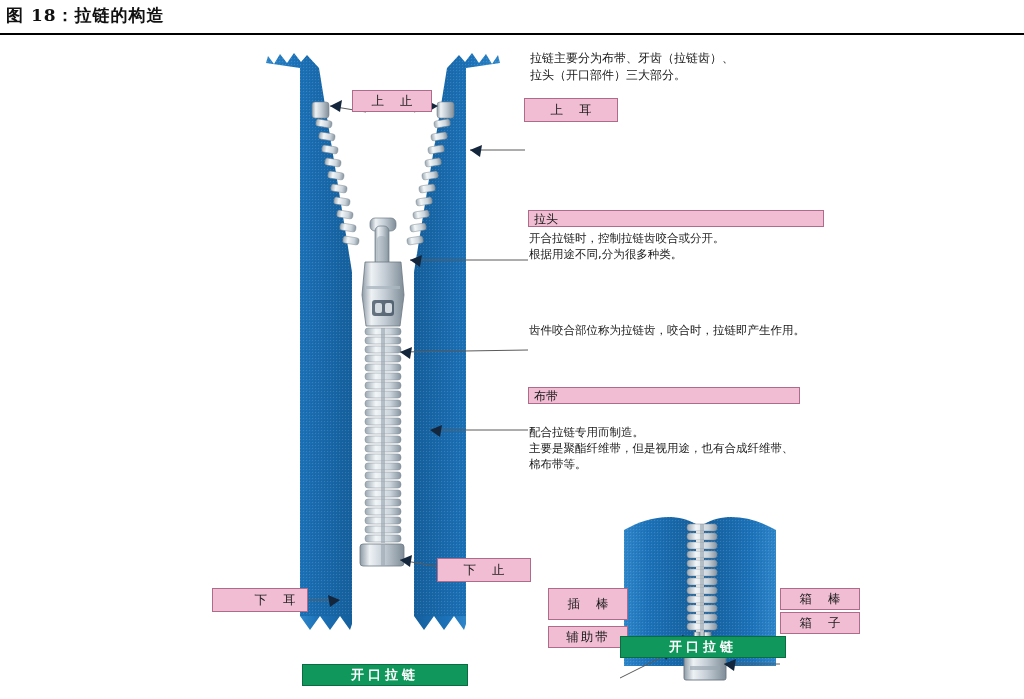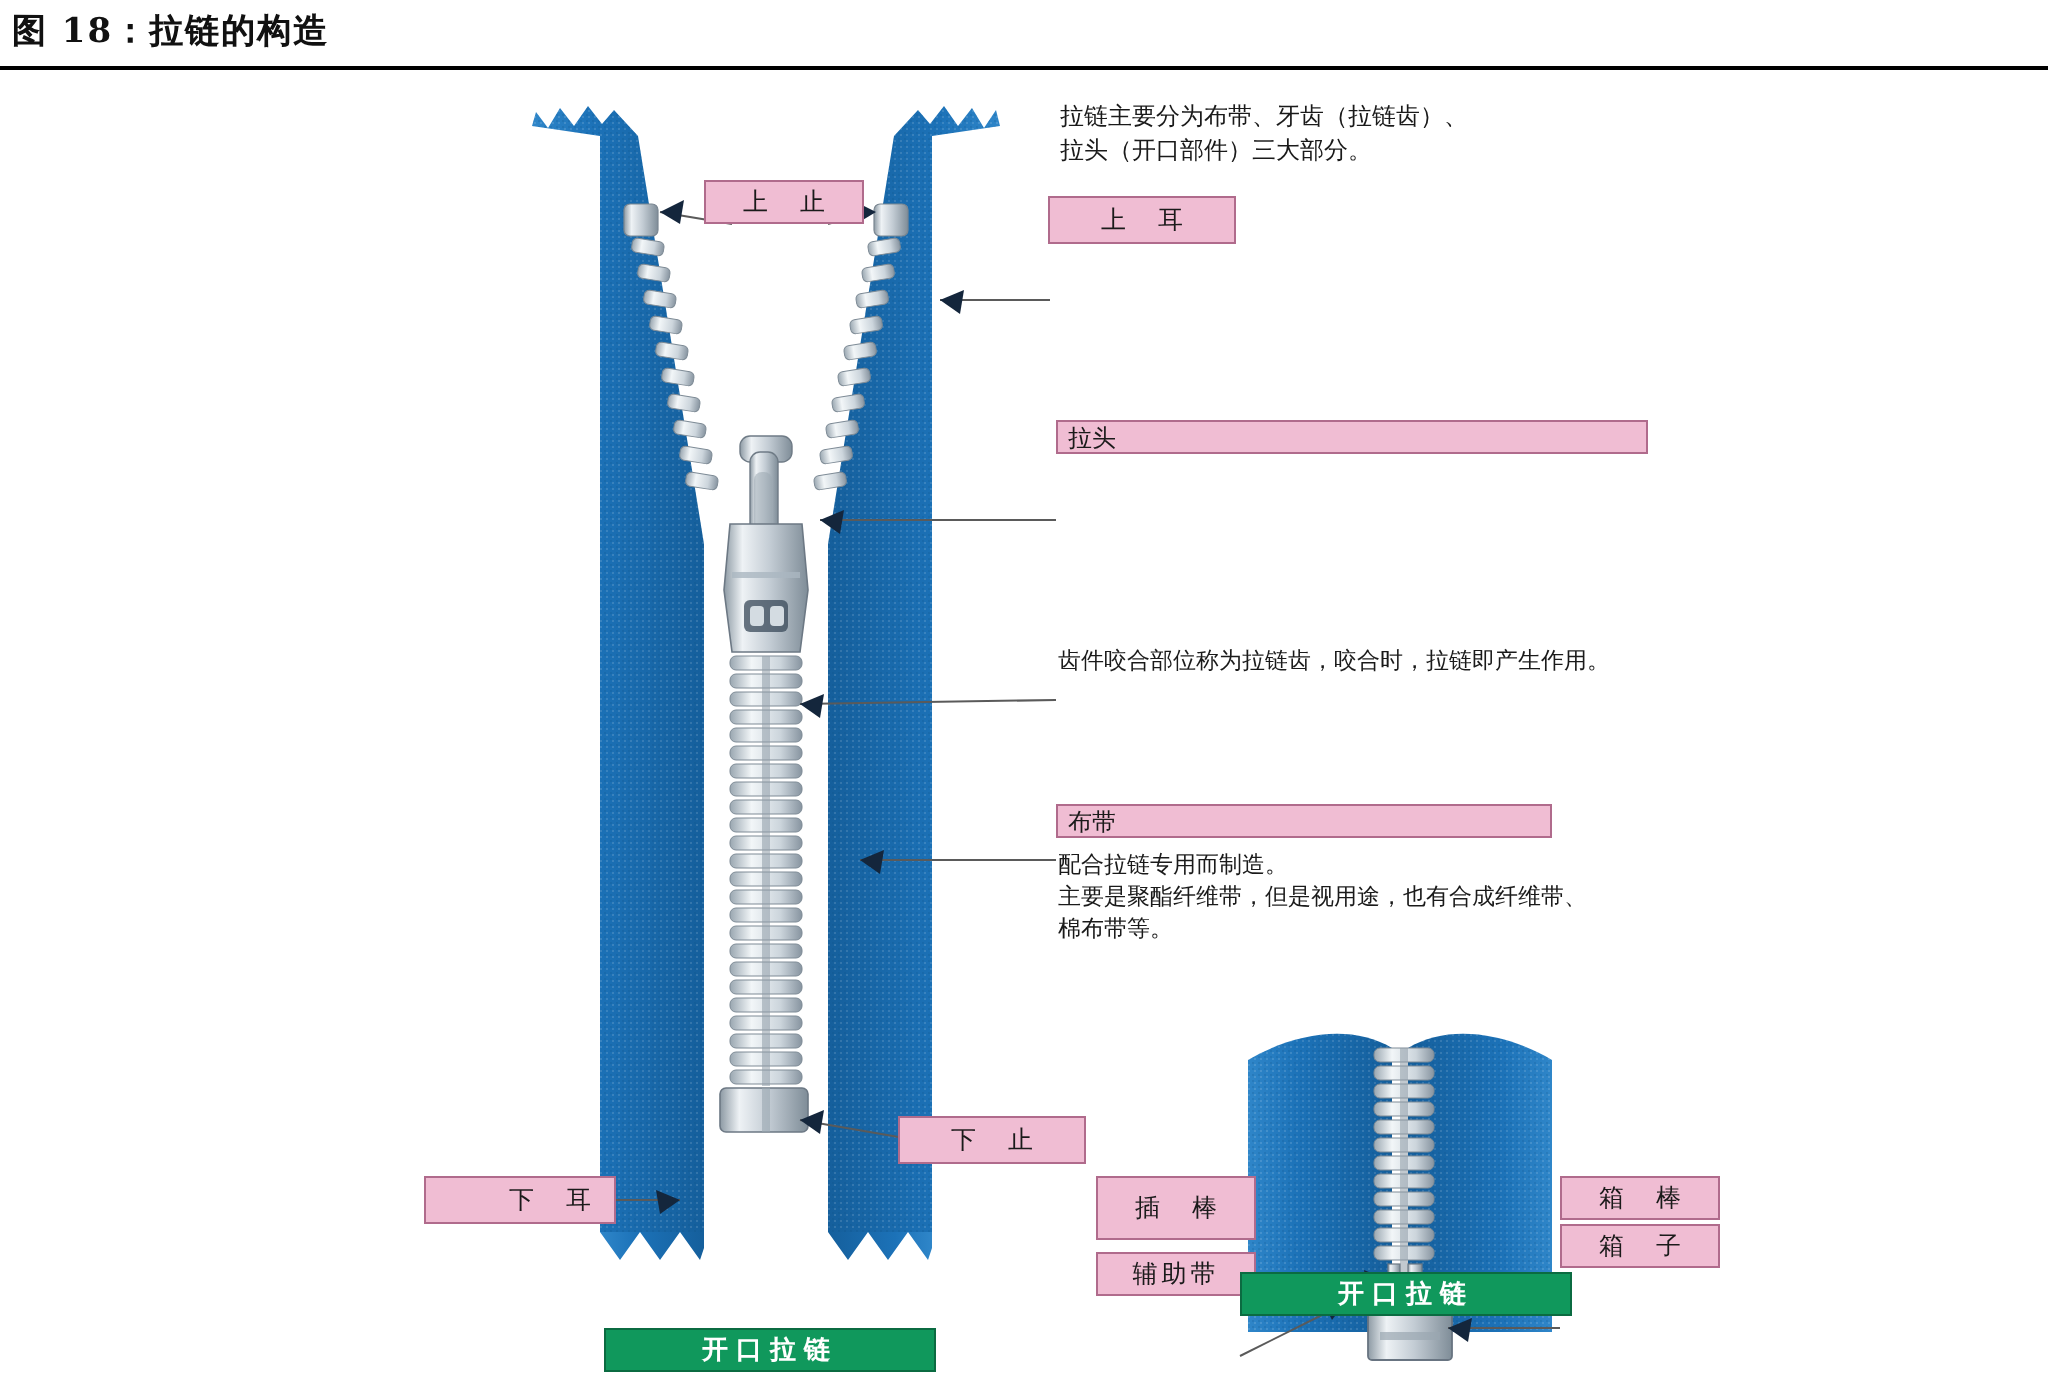--- a/index.html
+++ b/index.html
@@ -363,29 +363,31 @@
   </svg>
 
   <div id="intro-text" style="left:530px; top:10px; width:380px;">拉链主要分为布带、牙齿（拉链齿）、
 拉头（开口部件）三大部分。</div>
 
   <div class="pink-box pink-wide" style="left:352px; top:50px; width:80px; height:22px;">上  止</div>
 
   <div class="pink-box pink-wide" style="left:524px; top:58px; width:94px; height:24px;">上  耳</div>
 
   <div class="pink-box left-al" style="left:528px; top:170px; width:296px; height:17px;">拉头</div>
+  <div class="desc" style="left:529px; top:190px; width:400px;">开合拉链时，控制拉链齿咬合或分开。
+根据用途不同,分为很多种类。</div>
 
   <div class="desc" style="left:529px; top:282px; width:420px;">齿件咬合部位称为拉链齿，咬合时，拉链即产生作用。</div>
 
-  <div class="pink-box left-al" style="left:528px; top:362px; width:248px; height:17px;">布带</div>
+  <div class="pink-box left-al" style="left:528px; top:347px; width:272px; height:17px;">布带</div>
   <div class="desc" style="left:529px; top:362px; width:420px;margin-top:22px;">配合拉链专用而制造。
 主要是聚酯纤维带，但是视用途，也有合成纤维带、
 棉布带等。</div>
 
-  <div class="pink-box pink-wide" style="left:449px; top:518px; width:94px; height:24px;">下  止</div>
+  <div class="pink-box pink-wide" style="left:437px; top:518px; width:94px; height:24px;">下  止</div>
 
   <div class="pink-box pink-wide" style="left:212px; top:548px; width:96px; height:24px;padding-left:36px;">下  耳</div>
 
   <div class="pink-box pink-wide" style="left:548px; top:548px; width:80px; height:32px;">插  棒</div>
 
   <div class="pink-box" style="left:548px; top:586px; width:80px; height:22px; letter-spacing:2px;">辅助带</div>
 
   <div class="pink-box pink-wide" style="left:780px; top:548px; width:80px; height:22px;">箱  棒</div>
 
   <div class="pink-box pink-wide" style="left:780px; top:572px; width:80px; height:22px;text-align:center;">箱  子</div>

